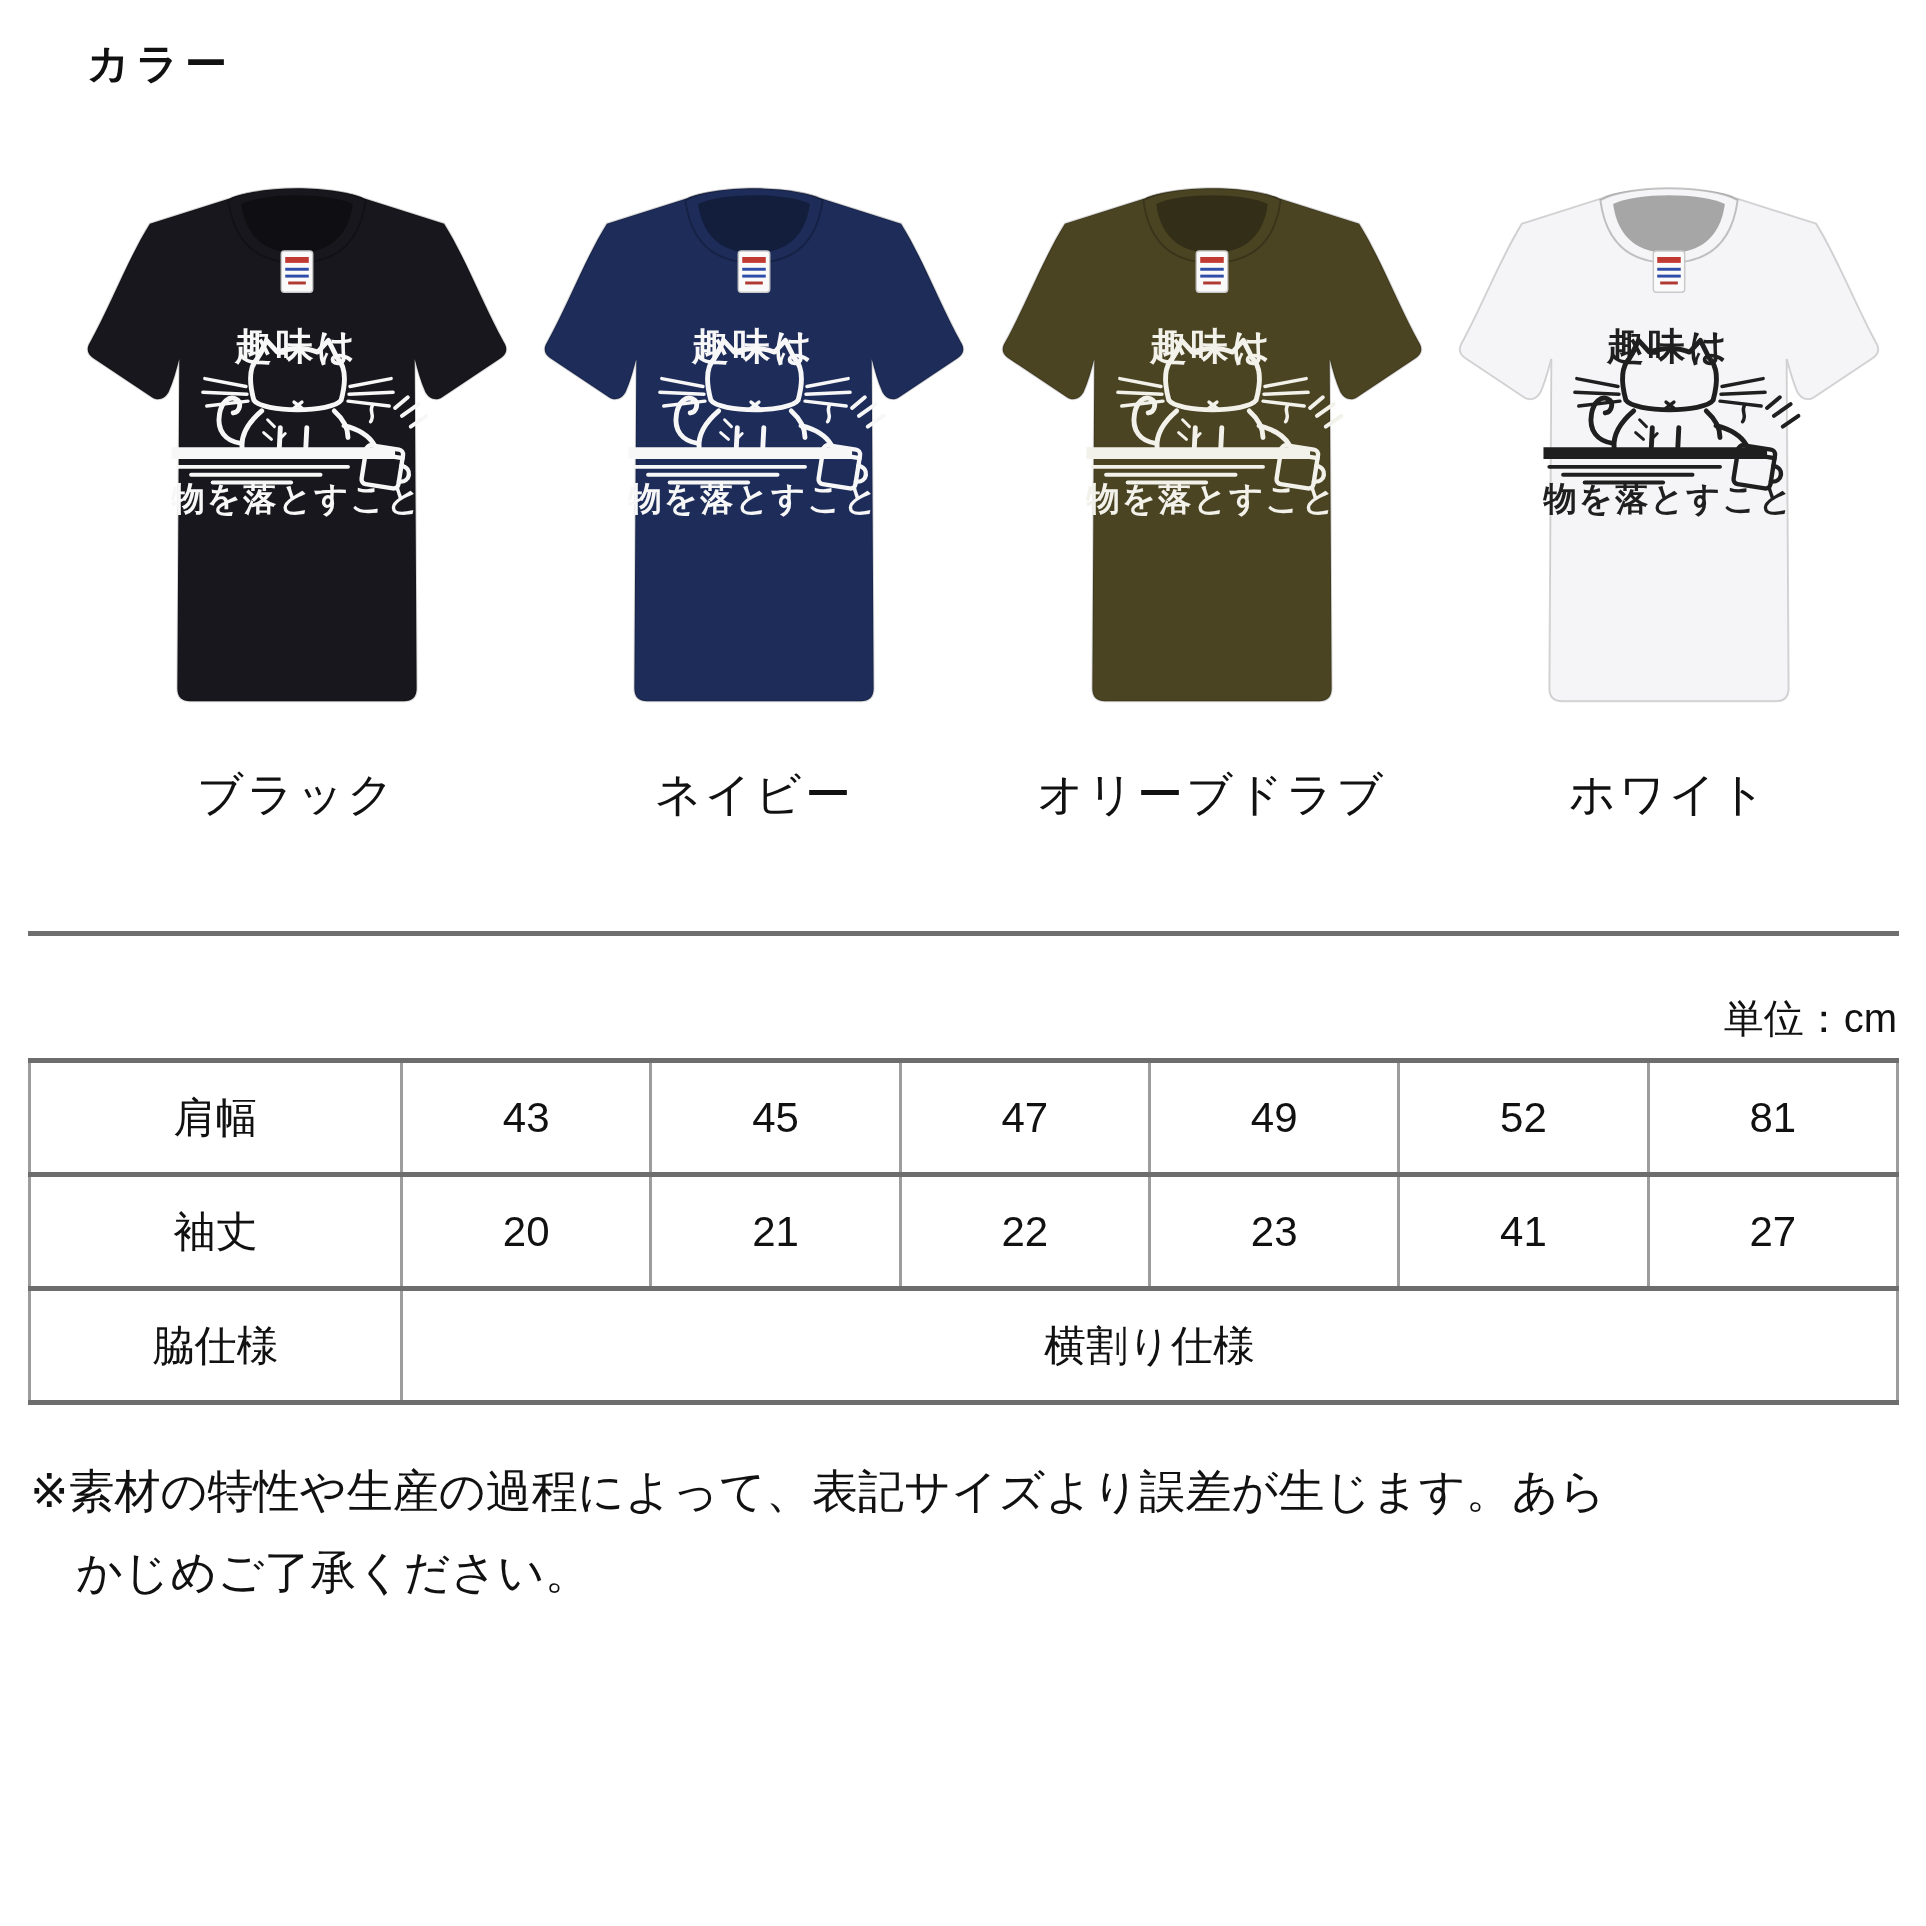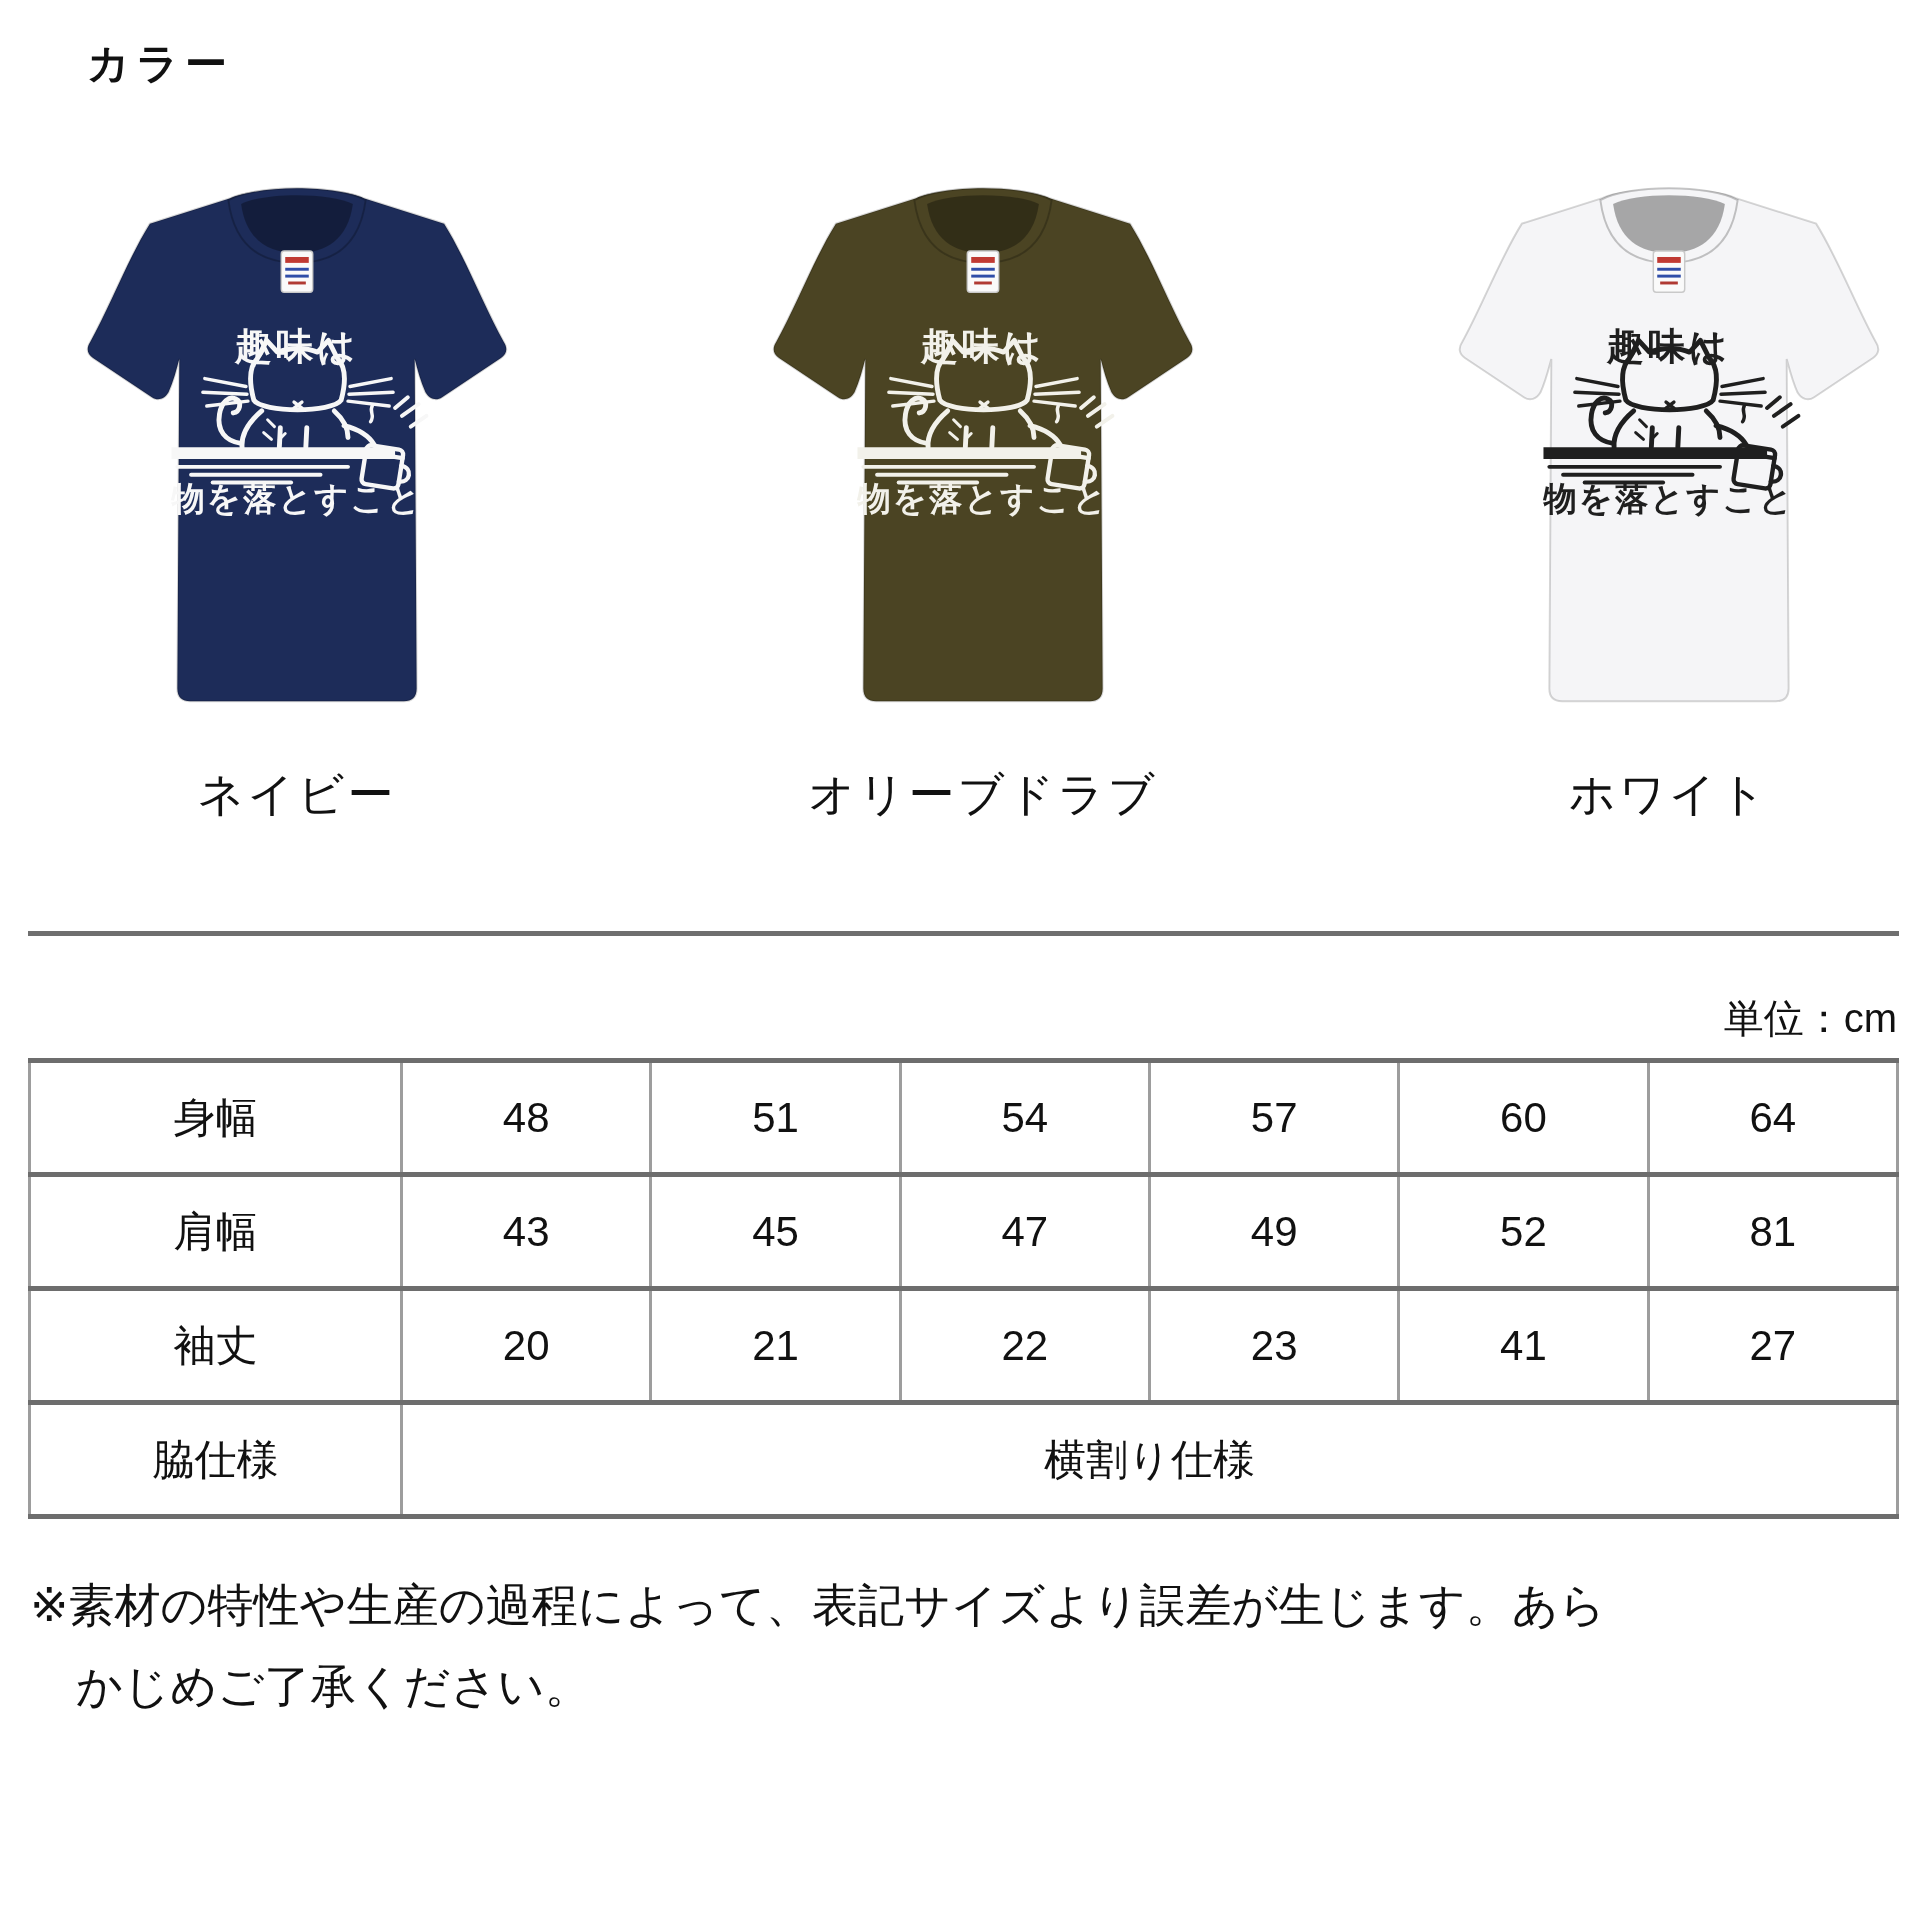--- a/index.html
+++ b/index.html
@@ -113,20 +113,26 @@
               <path d="M 112,326 L 244,326"></path>
               <path d="M 134,334 L 214,334"></path>
           </g>
         </g>
         <text x="220" y="362" text-anchor="middle" font-size="34" font-weight="700" letter-spacing="2" font-family="DejaVu Sans, sans-serif" style="fill:var(--print)">物を落とすこと</text>
       </g>
     </defs>
   </svg>
 
   <div class="shirts">
+    <figure class="shirt-col" style="--shirt: #17171d; --print: #f7f7f7;">
+      <svg class="tee" viewBox="0 0 440 570">
+          <use href="#tee-art"></use>
+        </svg>
+      <figcaption class="color-label">ブラック</figcaption>
+    </figure>
     <figure class="shirt-col" style="--shirt: #1d2c59; --print: #f7f7f7;">
       <svg class="tee" viewBox="0 0 440 570">
           <use href="#tee-art"></use>
         </svg>
       <figcaption class="color-label">ネイビー</figcaption>
     </figure>
     <figure class="shirt-col" style="--shirt: #4b4423; --print: #f2f1ea;">
       <svg class="tee" viewBox="0 0 440 570">
           <use href="#tee-art"></use>
         </svg>
@@ -144,29 +150,20 @@
 
   <div class="unit">単位：cm</div>
 
   <table class="size-chart">
     <colgroup>
         <col class="c0">
         <col span="6">
       </colgroup>
     <tbody>
       <tr>
-        <td>身幅</td>
-        <td>48</td>
-        <td>51</td>
-        <td>54</td>
-        <td>57</td>
-        <td>60</td>
-        <td>64</td>
-      </tr>
-      <tr>
         <td>肩幅</td>
         <td>43</td>
         <td>45</td>
         <td>47</td>
         <td>49</td>
         <td>52</td>
         <td>81</td>
       </tr>
       <tr>
         <td>袖丈</td>

